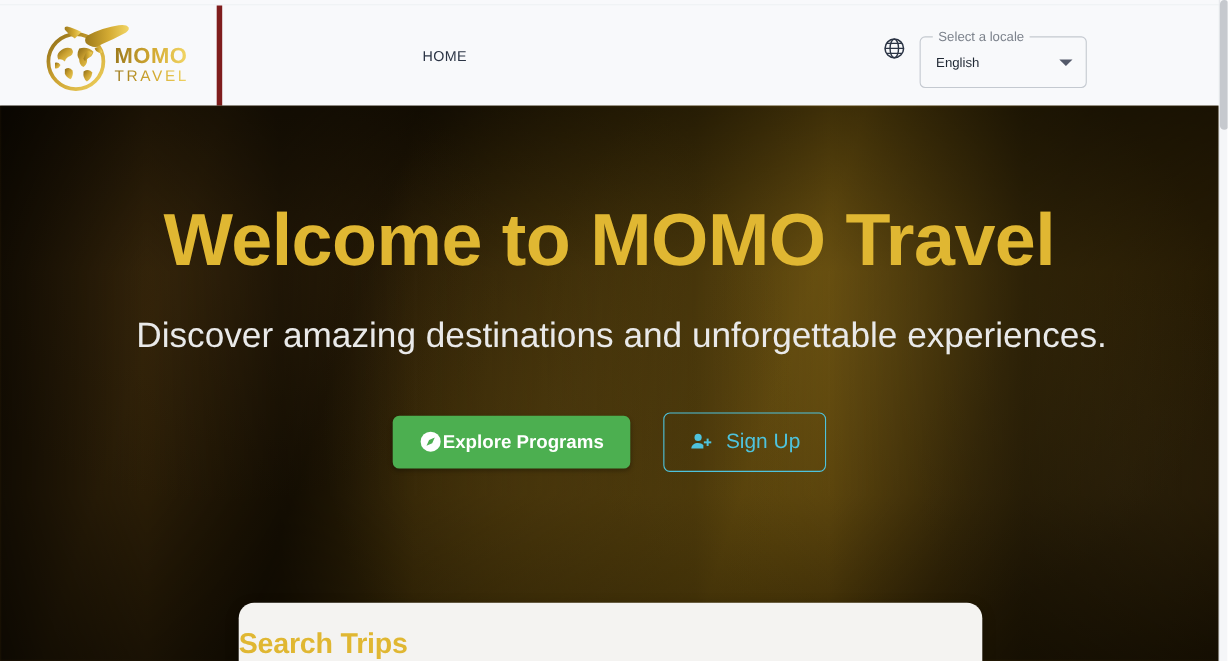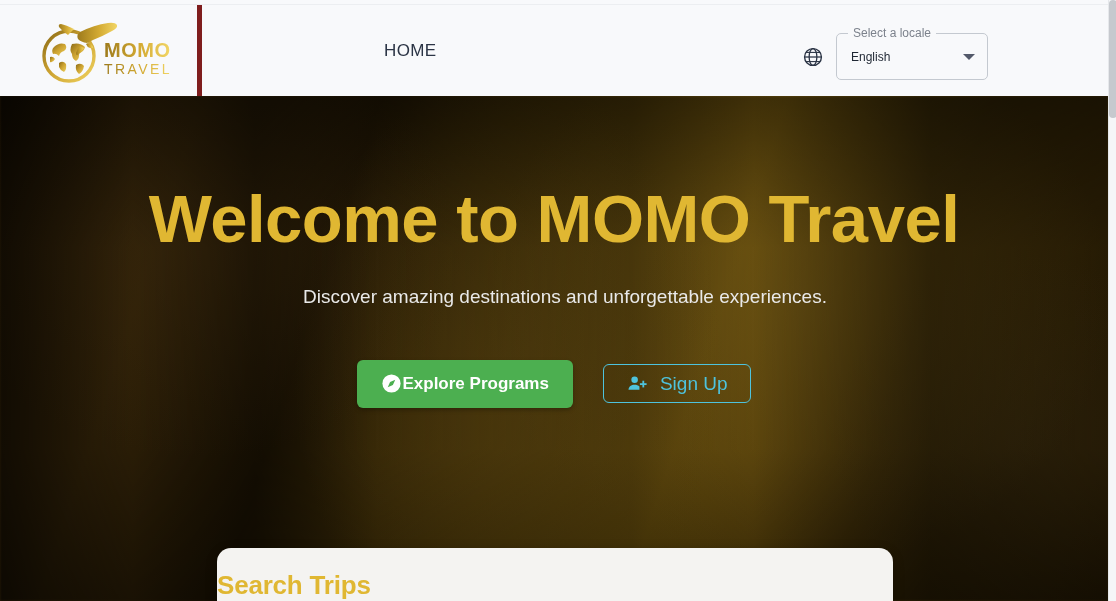--- a/index.html
+++ b/index.html
@@ -53,35 +53,35 @@
 
   .nav {
     display: flex;
     align-items: center;
     gap: 0px;
     margin-left: 164px;
   }
 
   .nav-link {
     color: #2b3445;
-    font-size: 17px;
+    font-size: 13px;
     letter-spacing: 0.4px;
     padding: 8px 18px;
     cursor: pointer;
     white-space: nowrap;
     text-decoration: none;
   }
 
   
   .locale-zone {
     position: absolute;
     right: 120px;
     top: 28px;
     display: flex;
-    align-items: center;
+    align-items: flex-start;
     gap: 12px;
   }
 
   .globe-icon { display: block; }
 
   .mui-select {
     position: relative;
     width: 152px;
     height: 47px;
     border: 1px solid #c4c9d0;
@@ -150,21 +150,21 @@
   .hero-title {
     font-size: 67px;
     font-weight: bold;
     color: #e0b732;
     letter-spacing: -0.5px;
     line-height: 1.1;
   }
 
   .hero-sub {
     margin-top: 30px;
-    font-size: 19px;
+    font-size: 32px;
     color: #e9e9e9;
     font-weight: normal;
     margin-left: 22px;
   }
 
   .cta-row {
     margin-top: 52px;
     display: flex;
     justify-content: center;
     align-items: center;
@@ -189,21 +189,21 @@
 
   .btn-signup {
     display: flex;
     align-items: center;
     gap: 11px;
     background: transparent;
     color: #4ec3dd;
     border: 1px solid #4ec3dd;
     border-radius: 6px;
     padding: 0 22px;
-    height: 39px;
+    height: 54px;
     font-size: 19px;
     font-family: "Liberation Sans", sans-serif;
     cursor: pointer;
   }
 
   
   .search-panel {
     position: absolute;
     left: 217px;
     top: 452px;

